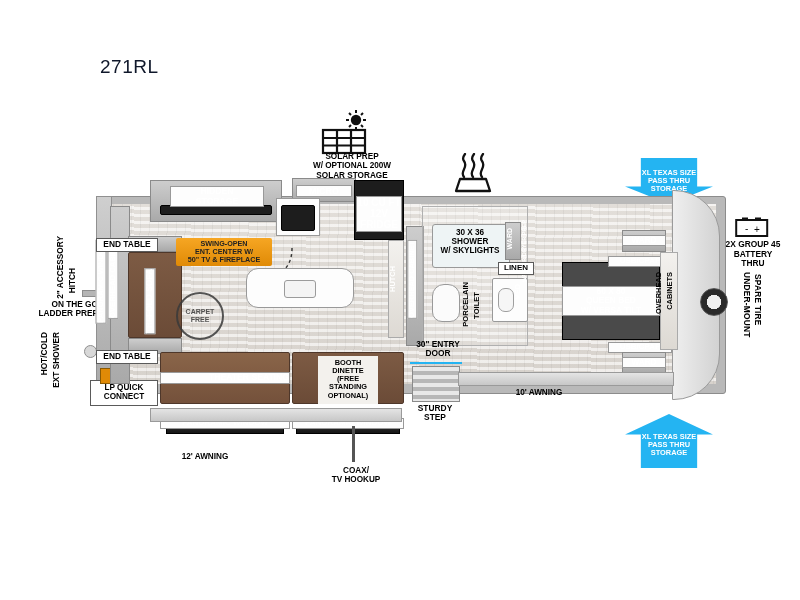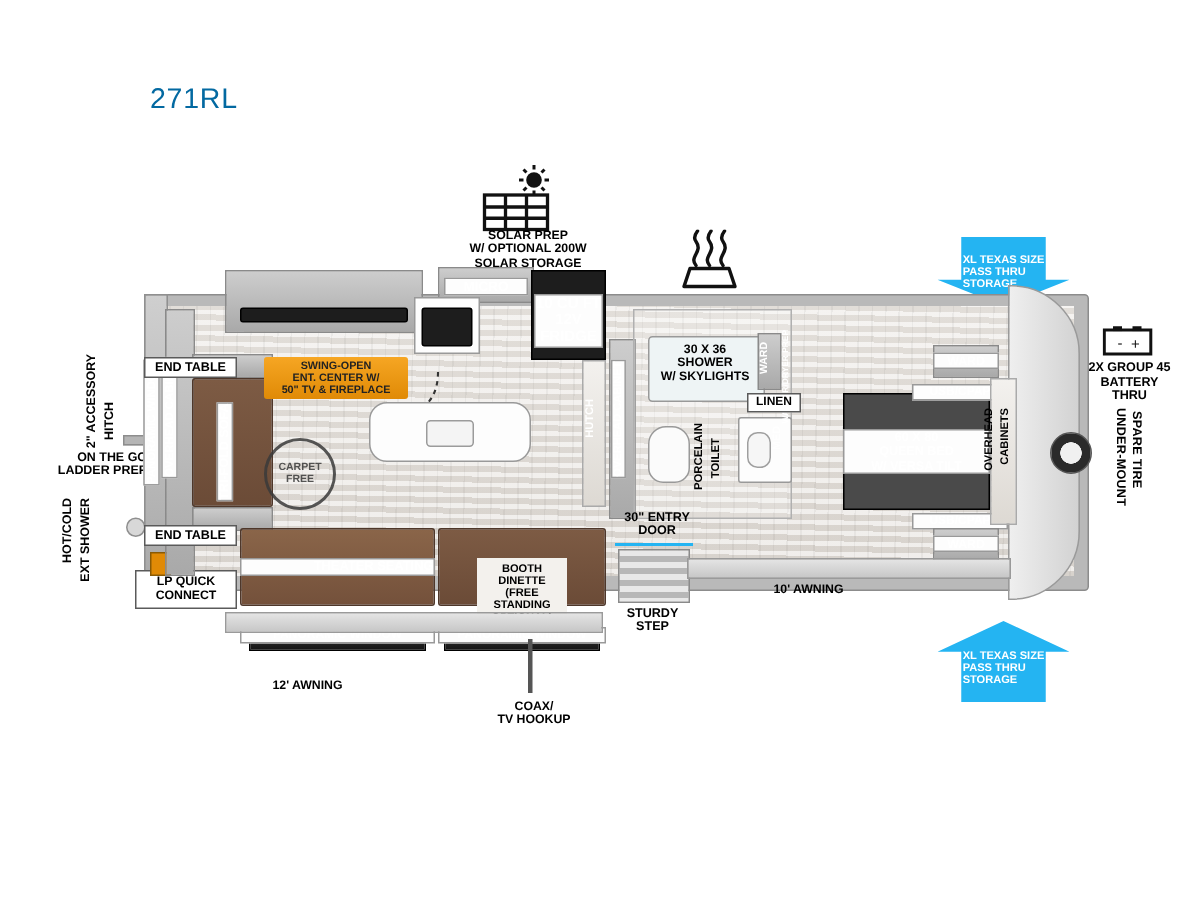--- a/index.html
+++ b/index.html
@@ -5,21 +5,21 @@
   html,body{margin:0;padding:0;}
   body{
     width:800px;height:600px;overflow:hidden;background:#ffffff;
     font-family:"Liberation Sans",sans-serif;
     position:relative;
   }
   #stage{position:absolute;left:0;top:0;width:800px;height:600px;}
 
   .page-title{
     position:absolute;left:100px;top:56px;
-    font-size:19px;font-weight:400;color:#0369a1;letter-spacing:.5px;
+    font-size:19px;font-weight:400;color:#0f172a;letter-spacing:.5px;
   }
 
   
   .lbl{position:absolute;font-weight:bold;color:#000;text-align:center;line-height:1.12;}
   .lbl.white{color:#fff;}
   .lbl.vert{writing-mode:vertical-rl;transform:rotate(180deg);}
   .lbl.vert-cw{writing-mode:vertical-rl;}
   .box-lbl{position:absolute;background:#fff;border:1px solid #5a5a5a;color:#000;
     font-weight:bold;text-align:center;line-height:1.1;padding:1px 3px;box-sizing:border-box;}
 
@@ -35,21 +35,21 @@
 
   
   .wood{position:absolute;background:linear-gradient(180deg,#7d5b44,#6b4b37);border:1px solid #4e372a;border-radius:2px;}
   .wood2{position:absolute;background:linear-gradient(180deg,#8a6549,#74513b);border:1px solid #4e372a;border-radius:2px;}
   .greycab{position:absolute;background:linear-gradient(180deg,#cdcdcd,#a9a9a9);border:1px solid #8a8a8a;}
   .lightcab{position:absolute;background:linear-gradient(180deg,#f3f1ee,#ddd9d3);border:1px solid #aaa;}
   .dark{position:absolute;background:#1d1d1d;border:1px solid #000;}
   .white{position:absolute;background:#fdfdfd;border:1px solid #999;}
 
   
-  .badge-cyan{position:absolute;color:#fff;font-weight:bold;text-align:left;
+  .badge-cyan{position:absolute;color:#fff;font-weight:bold;text-align:center;
     background:#24b4f2;line-height:1.05;display:flex;align-items:center;justify-content:center;}
   .arrow-down{clip-path:polygon(18% 0,82% 0,82% 62%,100% 62%,50% 100%,0 62%,18% 62%);}
   .arrow-up{clip-path:polygon(50% 0,100% 38%,82% 38%,82% 100%,18% 100%,18% 38%,0 38%);}
   .badge-orange{position:absolute;background:linear-gradient(180deg,#f6a623,#e08a06);
     color:#222;font-weight:bold;text-align:center;line-height:1.12;
     display:flex;align-items:center;justify-content:center;border-radius:2px;}
 
   .icon-cap{position:absolute;text-align:center;font-weight:bold;color:#000;line-height:1.15;}
 
   .leader{position:absolute;background:#000;}
@@ -193,20 +193,24 @@
   <div class="wood" style="left:128px;top:252px;width:52px;height:84px;"></div>
   <div class="lbl vert white" style="left:144px;top:268px;font-size:8.4px;">
     <span>TRI-FOLD SOFA</span>
   </div>
 
   <div class="greycab" style="left:128px;top:338px;width:52px;height:14px;"></div>
   <div class="box-lbl" style="left:96px;top:350px;width:62px;height:14px;font-size:8.4px;padding-top:1px;z-index:5;">END TABLE</div>
 
   <div class="greycab" style="left:150px;top:180px;width:130px;height:40px;"></div>
   <div class="dark" style="left:160px;top:205px;width:110px;height:8px;border-radius:2px;"></div>
+  <div class="lbl white" style="left:170px;top:186px;width:92px;font-size:8.6px;">
+    <div>HIDDEN</div>
+    <div>STORAGE</div>
+  </div>
 
   <div class="badge-orange" style="left:176px;top:238px;width:96px;height:28px;font-size:7.2px;">
     <div>
       <div>SWING-OPEN</div>
       <div>ENT. CENTER W/</div>
       <div>50" TV &amp; FIREPLACE</div>
     </div>
   </div>
   <svg style="position:absolute;left:256px;top:246px;" width="40" height="38" viewBox="0 0 40 38">
     <path d="M36 2 C36 22 24 30 10 30" stroke="#333" stroke-width="1.4" fill="none" stroke-dasharray="3 3"></path>
@@ -312,21 +316,21 @@
     <span style="font-size:7px;line-height:1.15;">
       <span>CARPET</span><br>
       <span>FREE</span>
     </span>
   </div>
 
   <div class="wood2" style="left:160px;top:352px;width:128px;height:50px;"></div>
   <div class="lbl white" style="left:160px;top:372px;width:128px;font-size:8.6px;text-align:right;">THEATER SEATING</div>
 
   <div class="wood" style="left:292px;top:352px;width:110px;height:50px;"></div>
-  <div class="box-lbl" style="left:318px;top:372px;width:60px;height:48px;font-size:7.4px;padding-top:3px;border:none;background:#f3f1ed;">
+  <div class="box-lbl" style="left:318px;top:356px;width:60px;height:48px;font-size:7.4px;padding-top:3px;border:none;background:#f3f1ed;">
     <div>BOOTH</div>
     <div>DINETTE</div>
     <div>(FREE</div>
     <div>STANDING</div>
     <div>OPTIONAL)</div>
   </div>
 
   <div class="pwin" style="left:166px;top:423px;width:116px;height:9px;"></div>
   <div class="lbl white" style="left:160px;top:418px;width:128px;font-size:8px;">PANORAMIC WINDOW</div>
   <div class="pwin" style="left:296px;top:423px;width:102px;height:9px;"></div>

